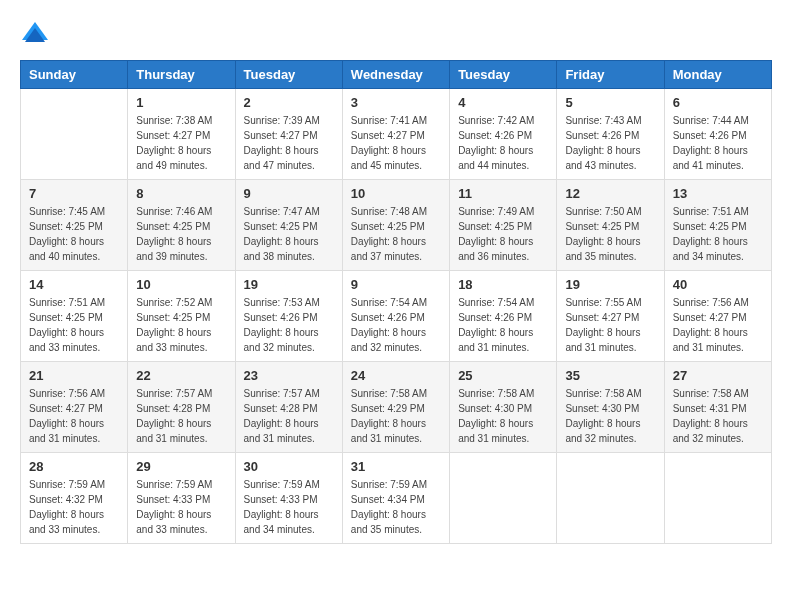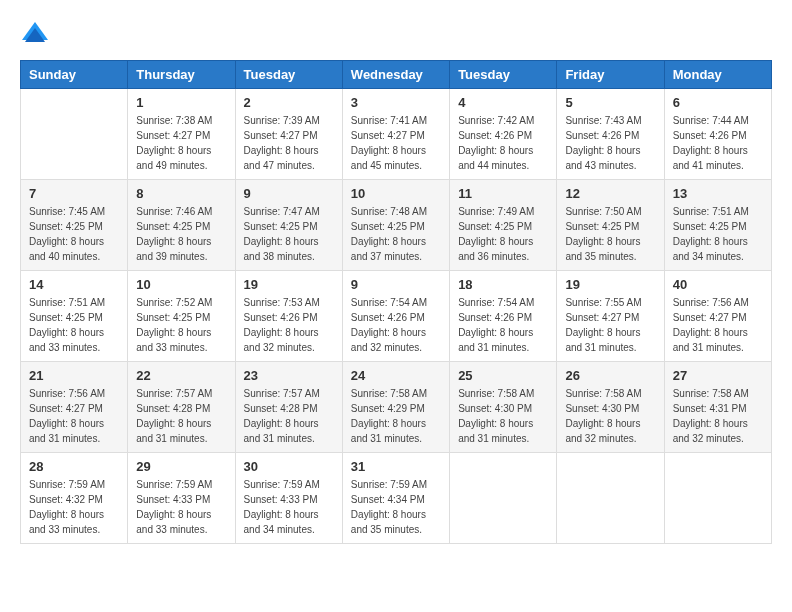--- a/index.html
+++ b/index.html
@@ -234,21 +234,21 @@
         </td>
         <td>
           <div class="day-number">24</div>
           <div class="day-info">Sunrise: 7:58 AM<br>Sunset: 4:29 PM<br>Daylight: 8 hours<br>and 31 minutes.</div>
         </td>
         <td>
           <div class="day-number">25</div>
           <div class="day-info">Sunrise: 7:58 AM<br>Sunset: 4:30 PM<br>Daylight: 8 hours<br>and 31 minutes.</div>
         </td>
         <td>
-          <div class="day-number">26</div>
+          <div class="day-number">35</div>
           <div class="day-info">Sunrise: 7:58 AM<br>Sunset: 4:30 PM<br>Daylight: 8 hours<br>and 32 minutes.</div>
         </td>
         <td>
           <div class="day-number">27</div>
           <div class="day-info">Sunrise: 7:58 AM<br>Sunset: 4:31 PM<br>Daylight: 8 hours<br>and 32 minutes.</div>
         </td>
       </tr>
       <tr>
         <td>
           <div class="day-number">28</div>

